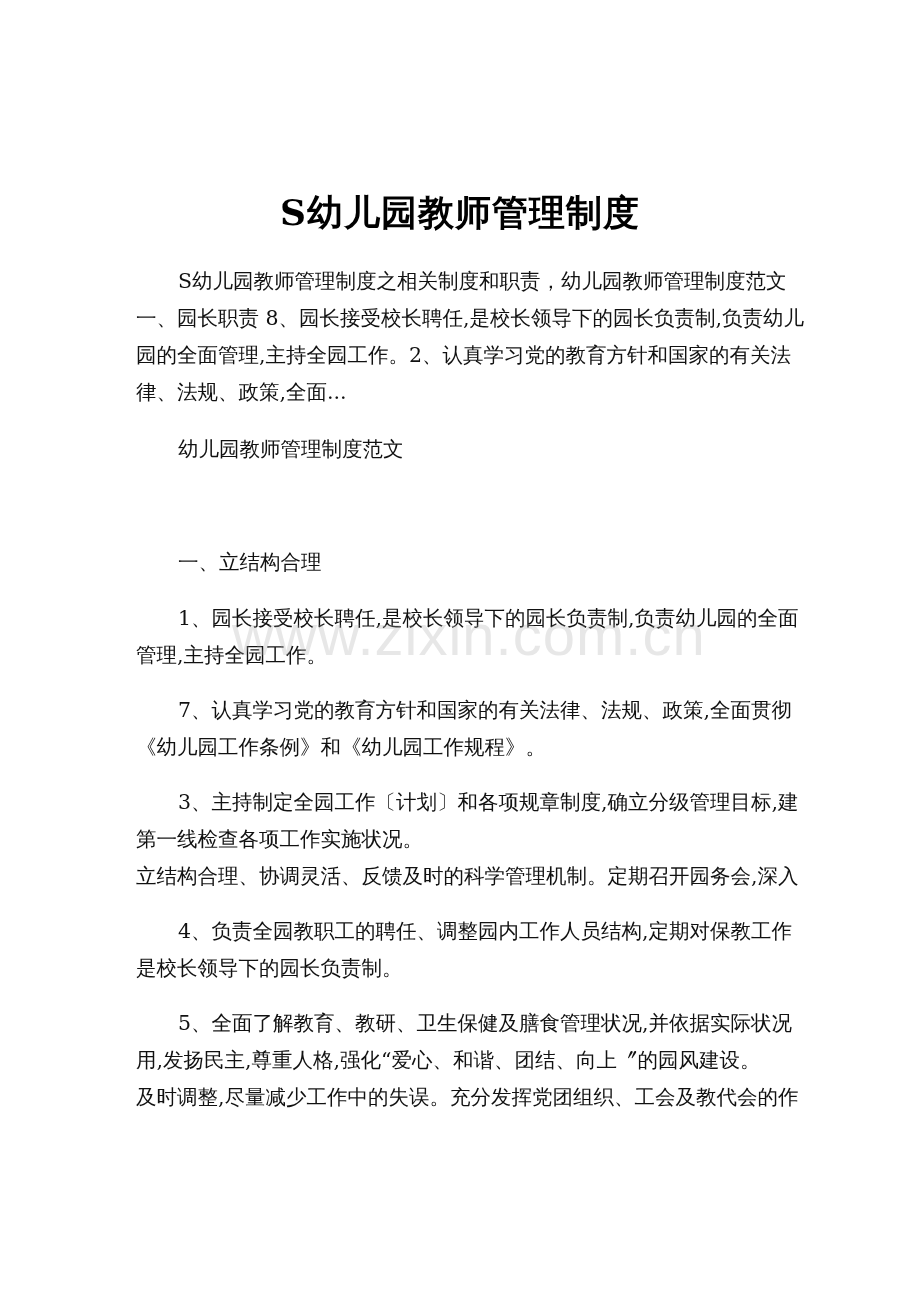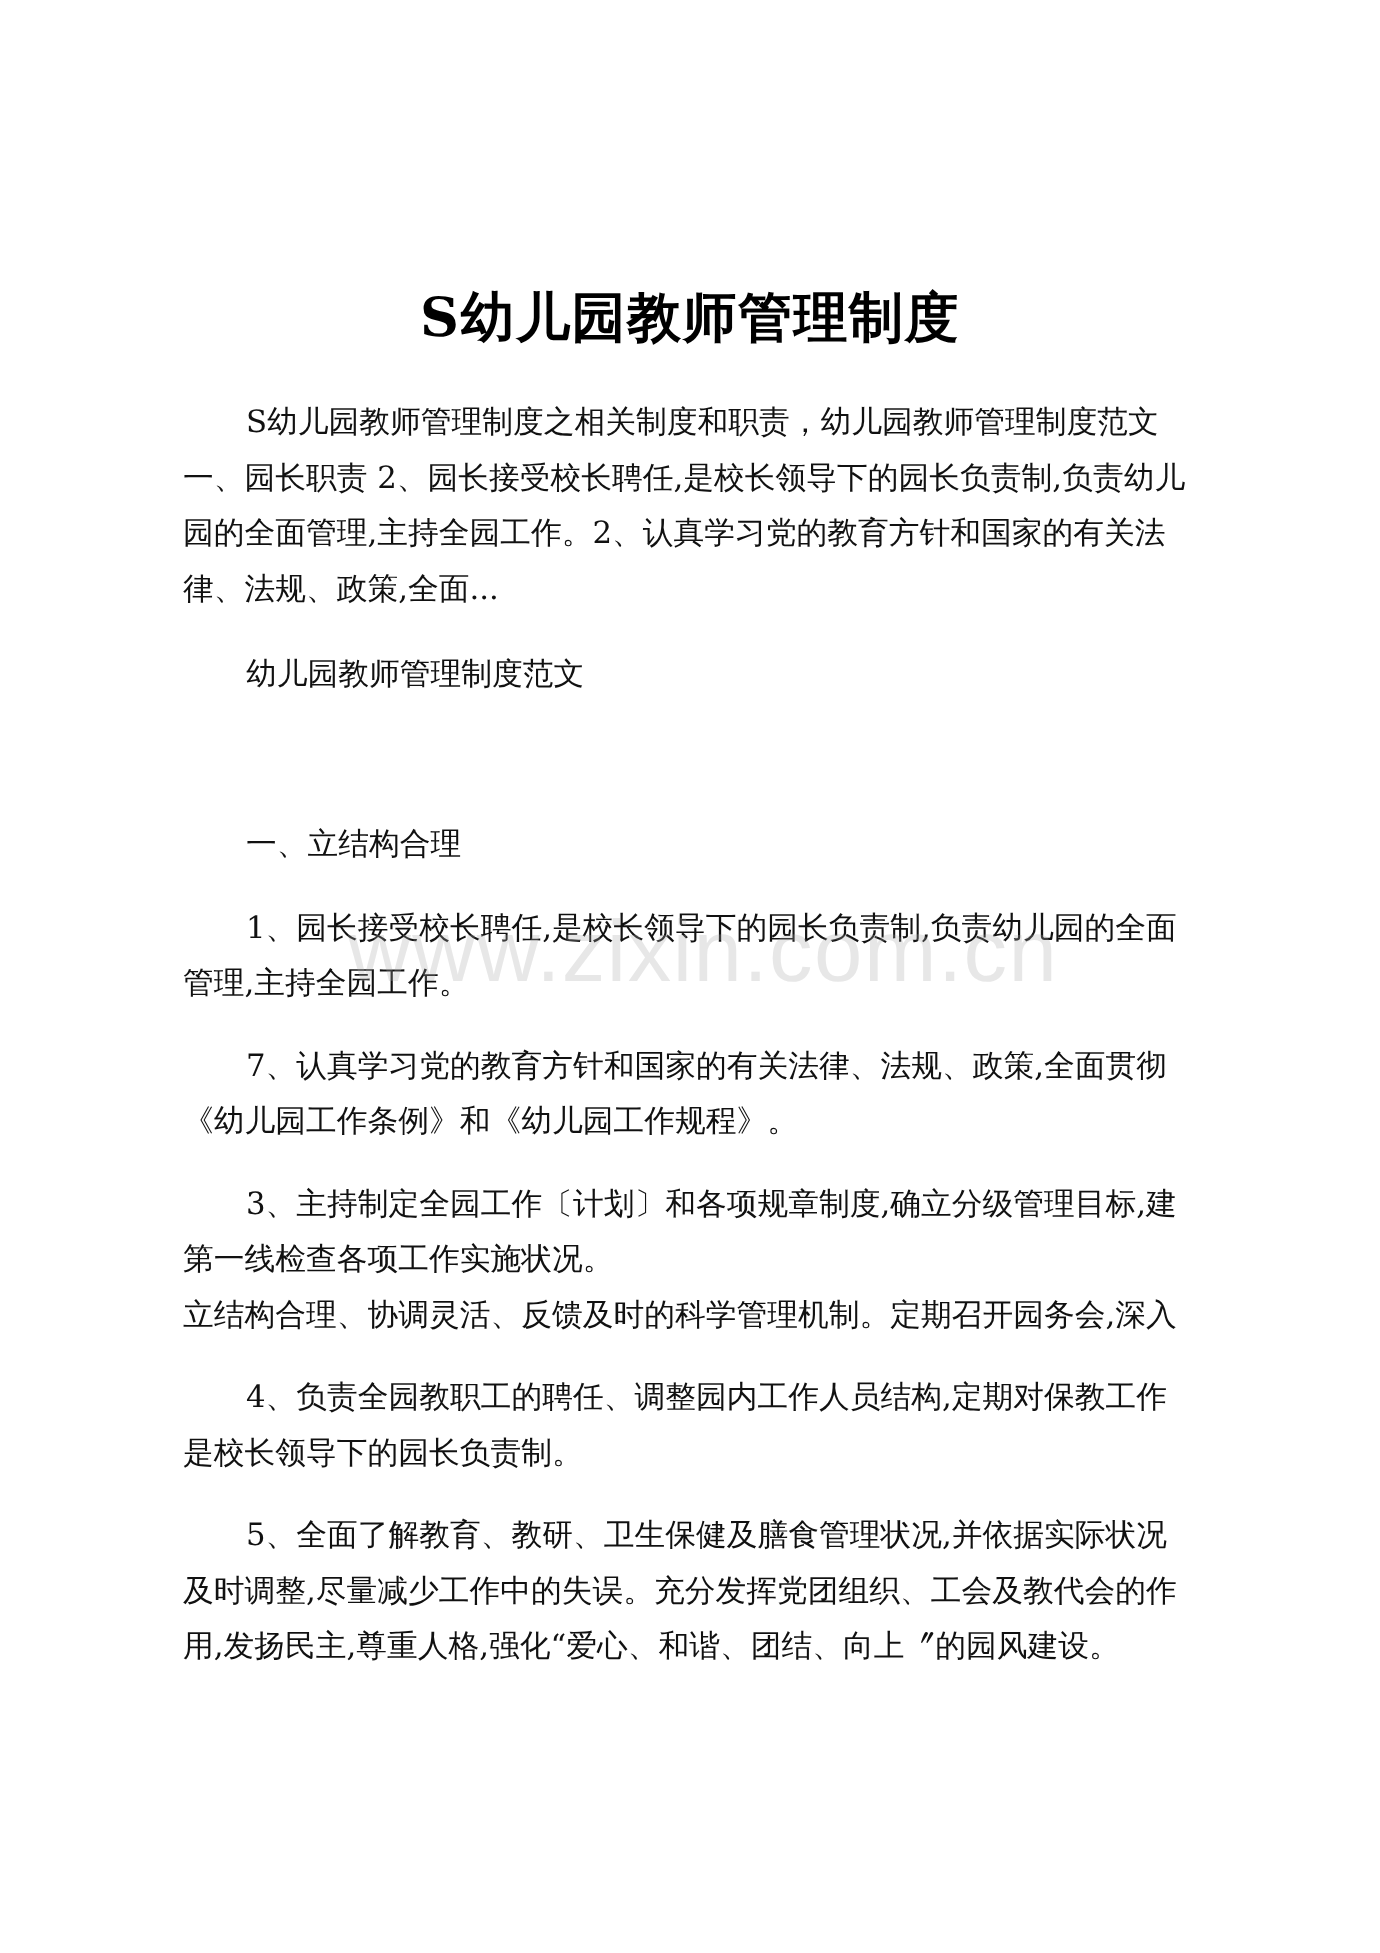--- a/index.html
+++ b/index.html
@@ -27,21 +27,21 @@
       top: 160px;
       width: 920px;
       text-align: center;
       font-size: 36px;
       line-height: 56px;
       letter-spacing: 1px;
       color: #000;
     }
     .body-text {
       position: absolute;
-      left: 122px;
+      left: 136px;
       top: 263px;
       width: 690px;
     }
     .para {
       margin: 0;
       font-size: 20.5px;
       line-height: 37px;
       text-align: justify;
       text-align-last: left;
       color: #111;
@@ -73,21 +73,21 @@
 <body>
 
 <div class="page">
 
   <h1 class="title">S幼儿园教师管理制度</h1>
 
   <div class="body-text">
 
     <div class="para">
       <span class="line first">S幼儿园教师管理制度之相关制度和职责，幼儿园教师管理制度范文</span>
-      <span class="line">一、园长职责 2、园长接受校长聘任,是校长领导下的园长负责制,负责幼儿</span>
+      <span class="line">一、园长职责 8、园长接受校长聘任,是校长领导下的园长负责制,负责幼儿</span>
       <span class="line">园的全面管理,主持全园工作。2、认真学习党的教育方针和国家的有关法</span>
       <span class="line">律、法规、政策,全面...</span>
     </div>
 
     <div class="spacer" style="height:20px"></div>
 
     <div class="para">
       <span class="line first">幼儿园教师管理制度范文</span>
     </div>
 
@@ -123,20 +123,20 @@
 
     <div class="para">
       <span class="line first">4、负责全园教职工的聘任、调整园内工作人员结构,定期对保教工作</span>
       <span class="line">是校长领导下的园长负责制。</span>
     </div>
 
     <div class="spacer" style="height:18px"></div>
 
     <div class="para">
       <span class="line first">5、全面了解教育、教研、卫生保健及膳食管理状况,并依据实际状况</span>
+      <span class="line">用,发扬民主,尊重人格,强化“爱心、和谐、团结、向上〞的园风建设。</span>
       <span class="line">及时调整,尽量减少工作中的失误。充分发挥党团组织、工会及教代会的作</span>
-      <span class="line">用,发扬民主,尊重人格,强化“爱心、和谐、团结、向上〞的园风建设。</span>
     </div>
 
   </div>
 
   <div class="watermark">www.zixin.com.cn</div>
 </div>
 
 </body></html>

